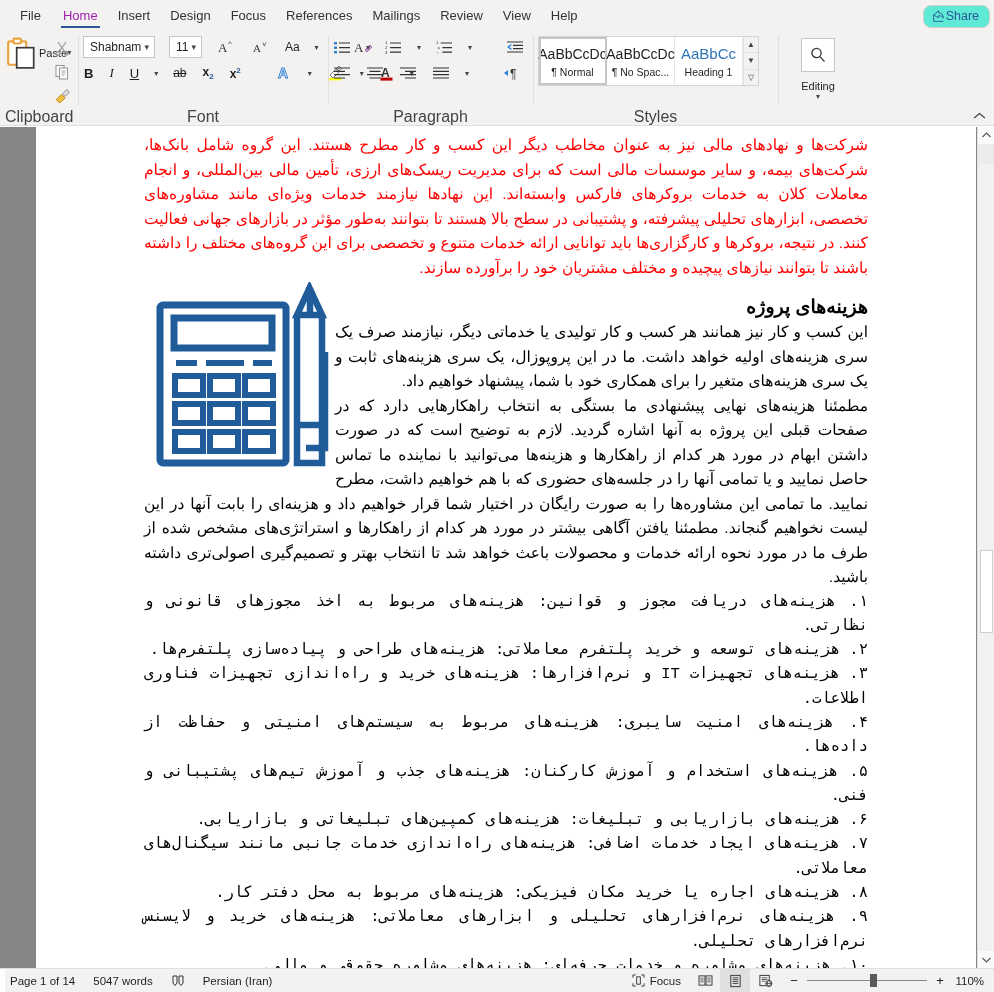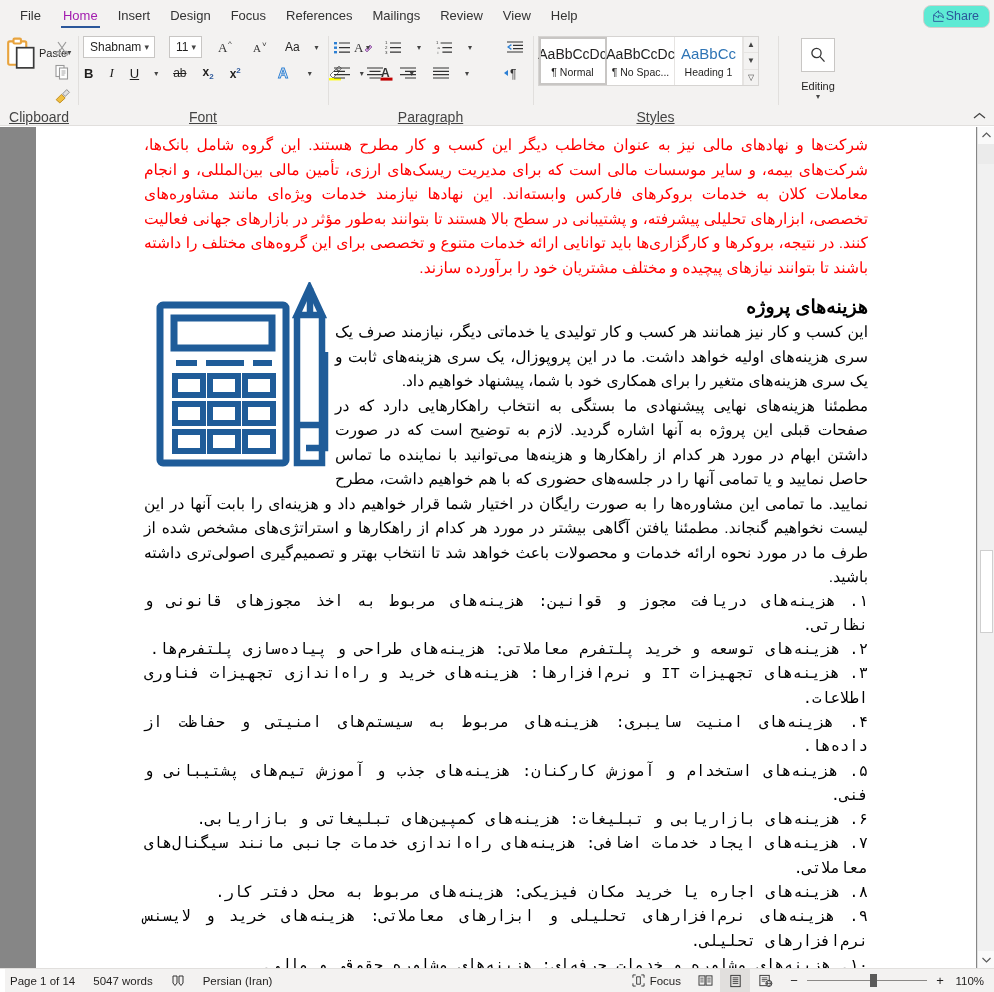--- a/index.html
+++ b/index.html
@@ -69,28 +69,27 @@
     position: relative;
   }
   .group + .group::before {
     content: "";
     position: absolute;
     left: 0; top: 5px; bottom: 20px;
     width: 1px; background: #e1dfdd;
   }
   .group-body { display:flex; flex:1; align-items:flex-start; }
   .group-label {
-    font-size: 14px;
+    font-size: 16px;
     color: #444;
     text-align: center;
     padding-bottom: 3px;
     position: relative;
     height: 16px;
     line-height: 16px;
-    text-decoration: underline;
   }
 
   
   .grp-clipboard { width: 78px; }
   .paste-col { display:flex; flex-direction:row; align-items:center; width:46px; }
   .paste-icon { width: 34px; height: 34px; margin-top:2px; }
   .paste-label { font-size: 11px; color:#201f1e; margin-top:1px; }
   .mini-chev { font-size:8px; color:#444; line-height:8px; margin-top:1px;}
   .clip-col { display:flex; flex-direction:column; gap:2px; padding-top:3px; }
   .clip-col .ic { width:22px; height:22px; display:flex; align-items:center; justify-content:center; }

